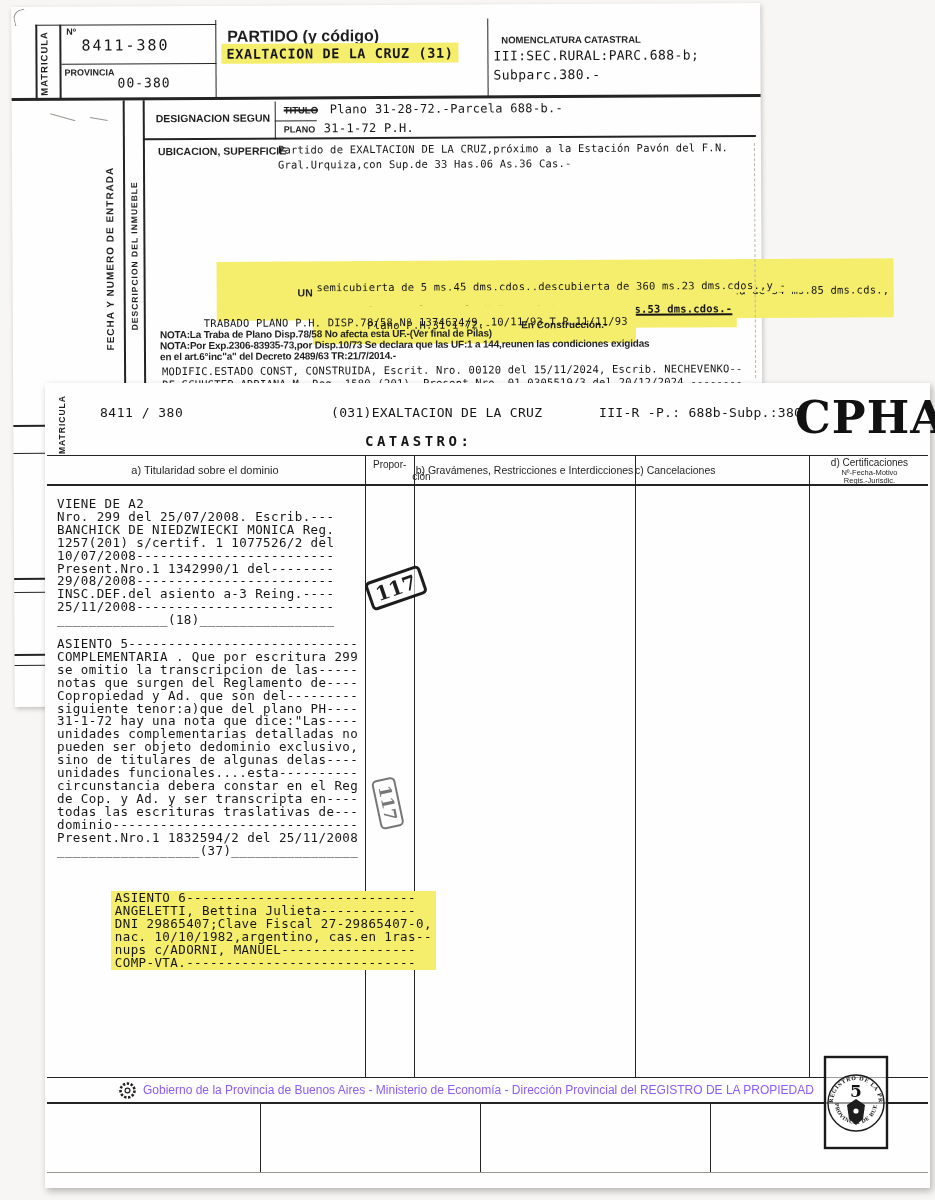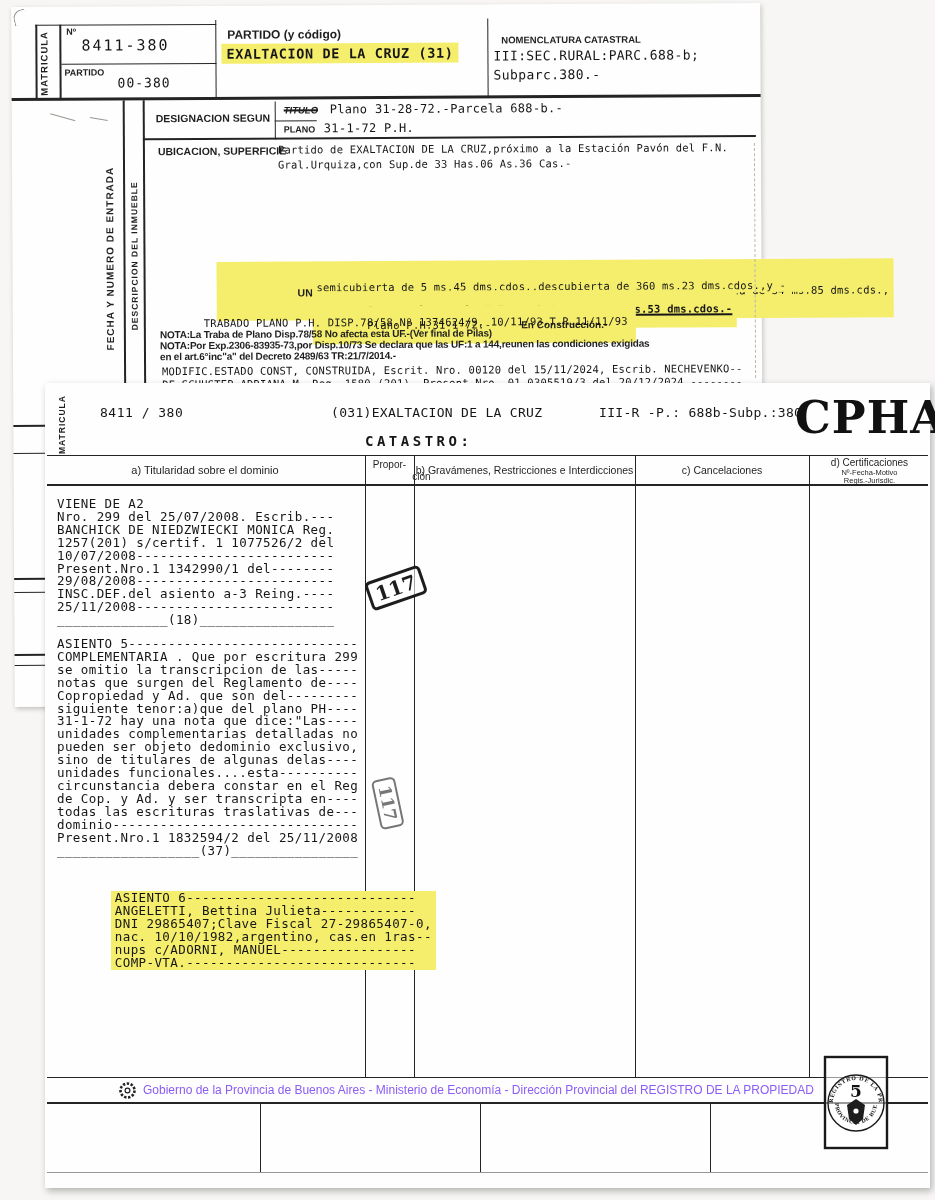--- a/index.html
+++ b/index.html
@@ -38,38 +38,38 @@
     <div class="vl" style="left:24px;top:18px;height:75px;width:2px;"></div>
     <div class="vl" style="left:48px;top:18px;height:75px;width:2px;"></div>
     <div class="vl" style="left:204px;top:14px;height:79px;"></div>
     <div class="hl" style="left:50px;top:57px;width:155px;"></div>
     <div class="vl" style="left:476px;top:14px;height:79px;"></div>
     <div class="hl" style="left:0;top:91px;width:749px;height:3px;"></div>
 
     <div class="abs lab vert" style="left:27px;top:23px;height:66px;font-size:9.5px;">MATRICULA</div>
     <div class="abs lab" style="left:55px;top:20px;font-size:9px;">Nº</div>
     <div class="abs tw" style="left:70px;top:30px;font-size:15px;letter-spacing:2px;">8411-380</div>
-    <div class="abs lab" style="left:53px;top:61px;font-size:9px;">PARTIDO</div>
+    <div class="abs lab" style="left:53px;top:61px;font-size:9px;">PROVINCIA</div>
     <div class="abs tw" style="left:106px;top:69px;font-size:13px;letter-spacing:1px;">00-380</div>
 
-    <div class="abs lab" style="left:216px;top:22px;font-size:12px;">PARTIDO (y código)</div>
+    <div class="abs lab" style="left:216px;top:22px;font-size:16px;">PARTIDO (y código)</div>
     <div class="abs tw hlt" style="left:210px;top:38px;font-size:13.5px;font-weight:bold;letter-spacing:.6px;padding:2px 5px;">EXALTACION DE LA CRUZ (31)</div>
 
     <div class="abs lab" style="left:490px;top:30px;font-size:9.5px;">NOMENCLATURA CATASTRAL</div>
     <div class="abs tw" style="left:482px;top:44px;font-size:13px;letter-spacing:.4px;">III:SEC.RURAL:PARC.688-b;</div>
     <div class="abs tw" style="left:482px;top:63px;font-size:13px;letter-spacing:.4px;">Subparc.380.-</div>
 
     <div class="vl" style="left:111px;top:94px;height:286px;width:2px;"></div>
     <div class="vl" style="left:131px;top:94px;height:286px;width:2px;"></div>
     <div class="abs lab vert" style="left:92px;top:176px;height:168px;font-size:10px;">FECHA Y NUMERO DE ENTRADA</div>
     <div class="abs lab vert" style="left:117px;top:196px;height:128px;font-size:8.5px;">DESCRIPCION DEL INMUEBLE</div>
 
     <div class="abs lab" style="left:144px;top:106px;font-size:10.5px;">DESIGNACION SEGUN</div>
     <div class="vl" style="left:263px;top:96px;height:38px;"></div>
-    <div class="abs lab" style="left:272px;top:99px;font-size:9.5px;text-decoration:line-through;text-decoration-thickness:2px;font-style:italic;">TITULO</div>
+    <div class="abs lab" style="left:272px;top:99px;font-size:9.5px;text-decoration:line-through;text-decoration-thickness:2px;">TITULO</div>
     <div class="abs tw" style="left:318px;top:97px;font-size:12px;letter-spacing:.3px;">Plano 31-28-72.-Parcela 688-b.-</div>
     <div class="hl" style="left:263px;top:115px;width:42px;"></div>
     <div class="abs lab" style="left:272px;top:119px;font-size:9px;">PLANO</div>
     <div class="abs tw" style="left:312px;top:116px;font-size:12px;letter-spacing:.3px;">31-1-72 P.H.</div>
     <div class="hl" style="left:131px;top:132px;width:613px;height:2px;"></div>
 
     <div class="abs lab" style="left:146px;top:139px;font-size:10.5px;">UBICACION, SUPERFICIE</div>
     <div class="abs tw" style="left:266px;top:138px;font-size:10.5px;letter-spacing:.2px;">Partido de EXALTACION DE LA CRUZ,próximo a la Estación Pavón del F.N.</div>
     <div class="abs tw" style="left:266px;top:153px;font-size:10.5px;letter-spacing:.2px;">Gral.Urquiza,con Sup.de 33 Has.06 As.36 Cas.-</div>
 
@@ -114,24 +114,24 @@
     <div class="abs lab vert" style="left:12px;top:15px;height:56px;font-size:8.5px;">MATRICULA</div>
     <div class="abs tw" style="left:55px;top:22px;font-size:13px;letter-spacing:.5px;text-align:right;">8411 / 380</div>
     <div class="abs tw" style="left:286px;top:22px;font-size:13px;letter-spacing:.3px;">(031)EXALTACION DE LA CRUZ</div>
     <div class="abs tw" style="left:554px;top:22px;font-size:13px;letter-spacing:.3px;">III-R -P.: 688b-Subp.:380</div>
     <div class="abs serifbig" style="left:750px;top:8px;font-size:45px;letter-spacing:1px;">CPHA</div>
     <div class="abs tw" style="left:320px;top:50px;font-size:14px;font-weight:bold;letter-spacing:3.5px;">CATASTRO:</div>
 
     <div class="hl" style="left:2px;top:72px;width:881px;"></div>
     <div class="hl" style="left:2px;top:101px;width:881px;height:2px;"></div>
     <div class="abs lab" style="left:0;top:81px;width:320px;text-align:center;font-size:11px;font-weight:normal;">a) Titularidad sobre el dominio</div>
-    <div class="abs lab" style="left:320px;top:76px;width:49px;text-align:center;font-size:10px;font-weight:normal;">Propor-</div>
+    <div class="abs lab" style="left:320px;top:76px;width:49px;font-size:10px;font-weight:normal;padding-left:8px;">Propor-</div>
     <div class="abs lab" style="left:320px;top:88px;width:49px;text-align:center;font-size:10px;font-weight:normal;padding-left:32px;">ción</div>
     <div class="abs lab" style="left:369px;top:81px;width:221px;text-align:center;font-size:10.5px;font-weight:normal;">b) Gravámenes, Restricciones e Interdicciones</div>
-    <div class="abs lab" style="left:590px;top:81px;width:174px;text-align:center;font-size:10.5px;font-weight:normal;">c) Cancelaciones</div>
+    <div class="abs lab" style="left:590px;top:81px;width:174px;text-align:left;font-size:10.5px;font-weight:normal;">c) Cancelaciones</div>
     <div class="abs lab" style="left:764px;top:74px;width:121px;text-align:center;font-size:10px;font-weight:normal;">d) Certificaciones</div>
     <div class="abs lab" style="left:764px;top:85px;width:121px;text-align:center;font-size:7.5px;font-weight:normal;">Nº-Fecha-Motivo</div>
     <div class="abs lab" style="left:764px;top:93px;width:121px;text-align:center;font-size:7.5px;font-weight:normal;">Regis.-Jurisdic.</div>
 
     <div class="vl" style="left:320px;top:72px;height:622px;"></div>
     <div class="vl" style="left:369px;top:72px;height:622px;"></div>
     <div class="vl" style="left:590px;top:72px;height:622px;"></div>
     <div class="vl" style="left:764px;top:72px;height:622px;"></div>
 
     <div class="abs tw blk" style="left:12px;top:115px;">VIENE DE A2

